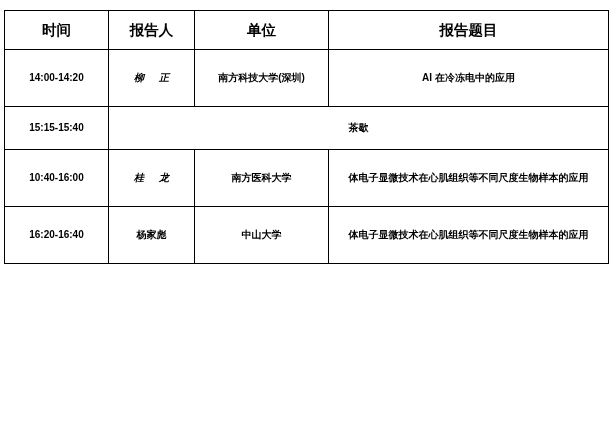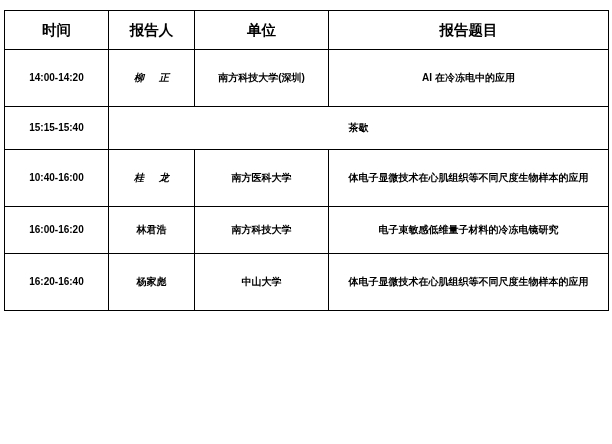--- a/index.html
+++ b/index.html
@@ -80,26 +80,20 @@
         <tr class="row-break">
           <td class="cell-time">15:15-15:40</td>
           <td class="cell-break" colspan="3">茶歇</td>
         </tr>
         <tr class="row-tall">
           <td class="cell-time">10:40-16:00</td>
           <td class="cell-speaker spaced">桂 龙</td>
           <td class="cell-unit">南方医科大学</td>
           <td class="cell-title">体电子显微技术在心肌组织等不同尺度生物样本的应用</td>
         </tr>
-        <tr class="row-normal">
-          <td class="cell-time">16:00-16:20</td>
-          <td class="cell-speaker">林君浩</td>
-          <td class="cell-unit">南方科技大学</td>
-          <td class="cell-title">电子束敏感低维量子材料的冷冻电镜研究</td>
-        </tr>
         <tr class="row-tall">
           <td class="cell-time">16:20-16:40</td>
           <td class="cell-speaker">杨家彪</td>
           <td class="cell-unit">中山大学</td>
           <td class="cell-title">体电子显微技术在心肌组织等不同尺度生物样本的应用</td>
         </tr>
       </tbody>
   </table>
 </div>
 

